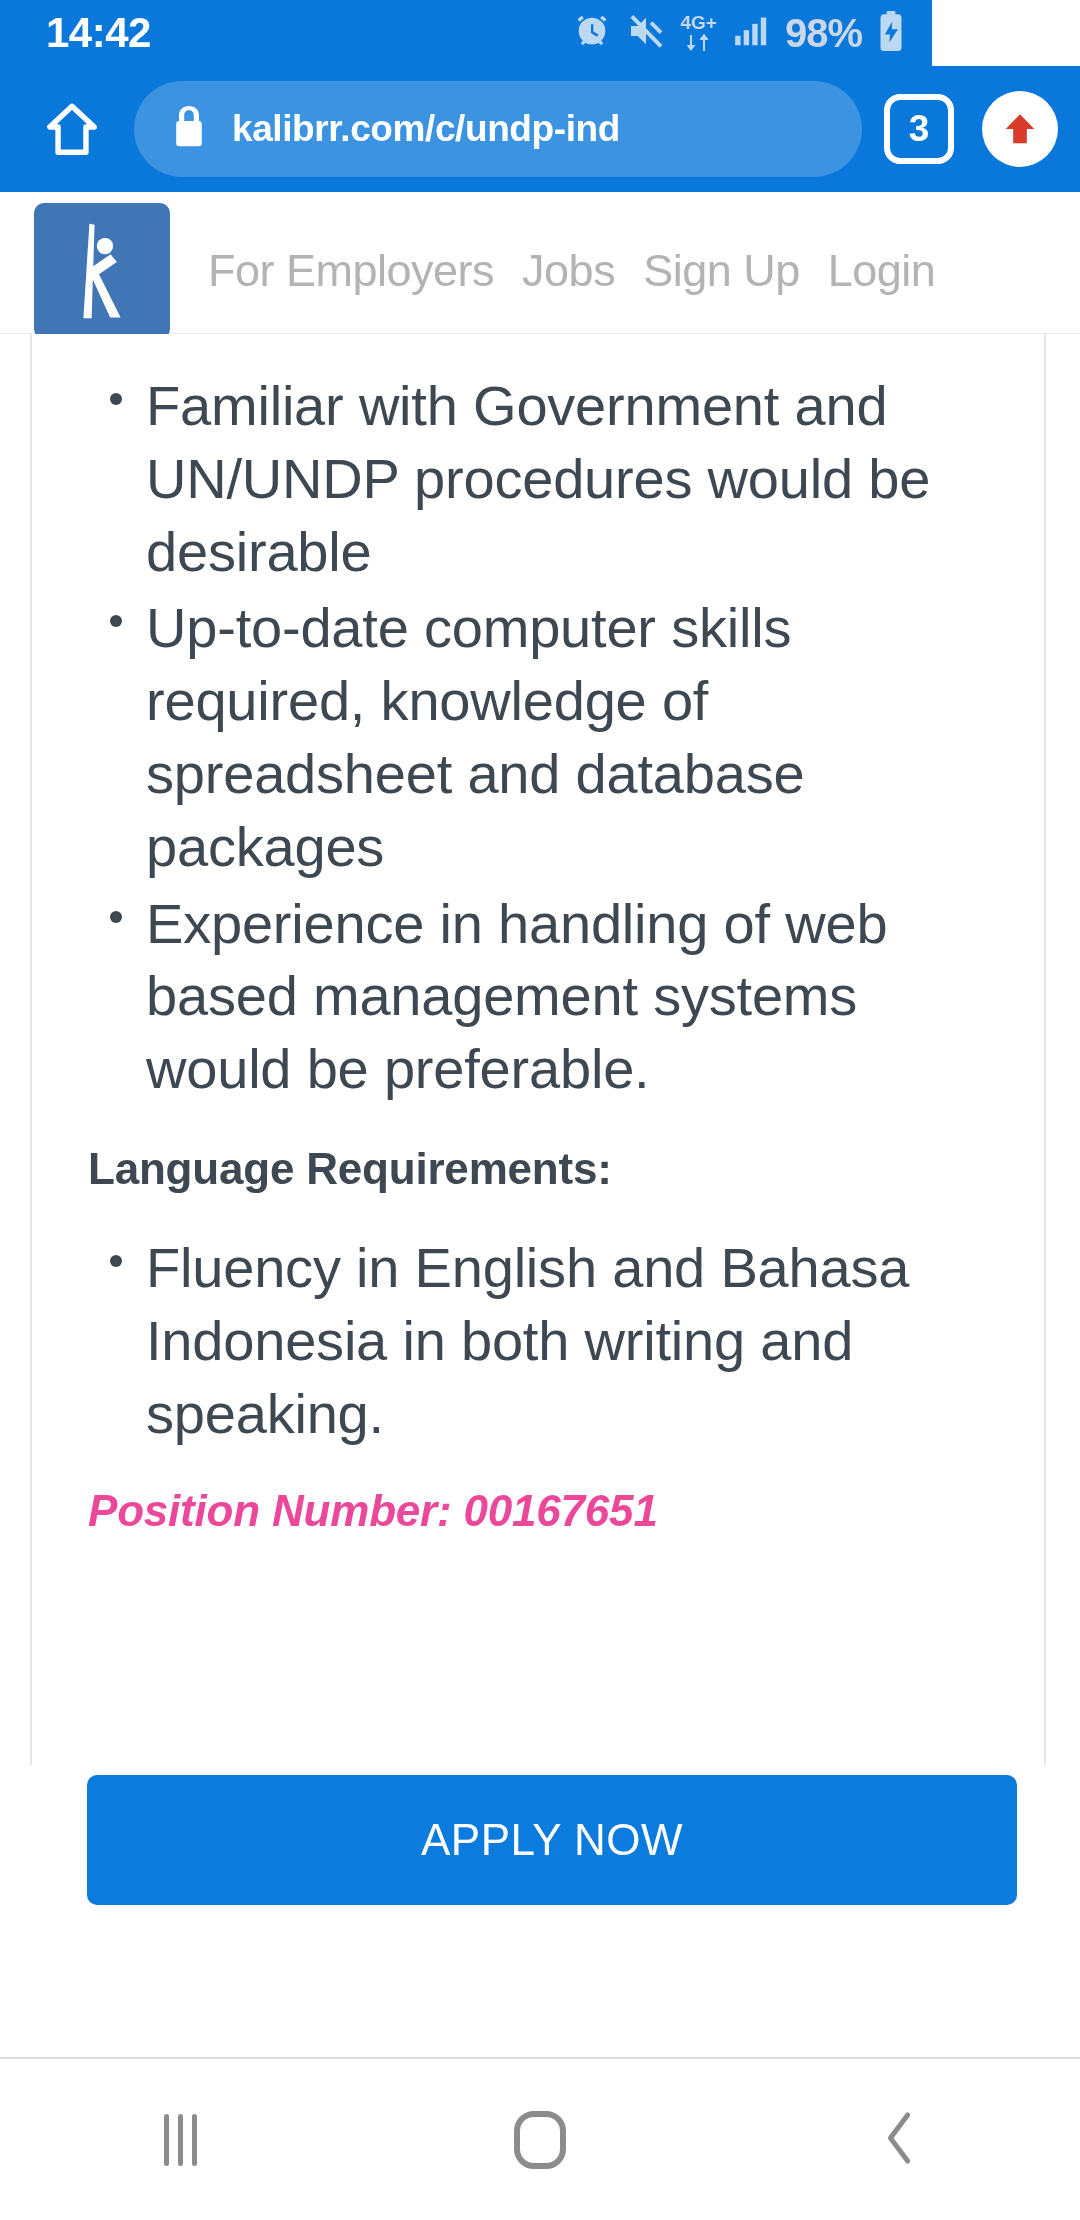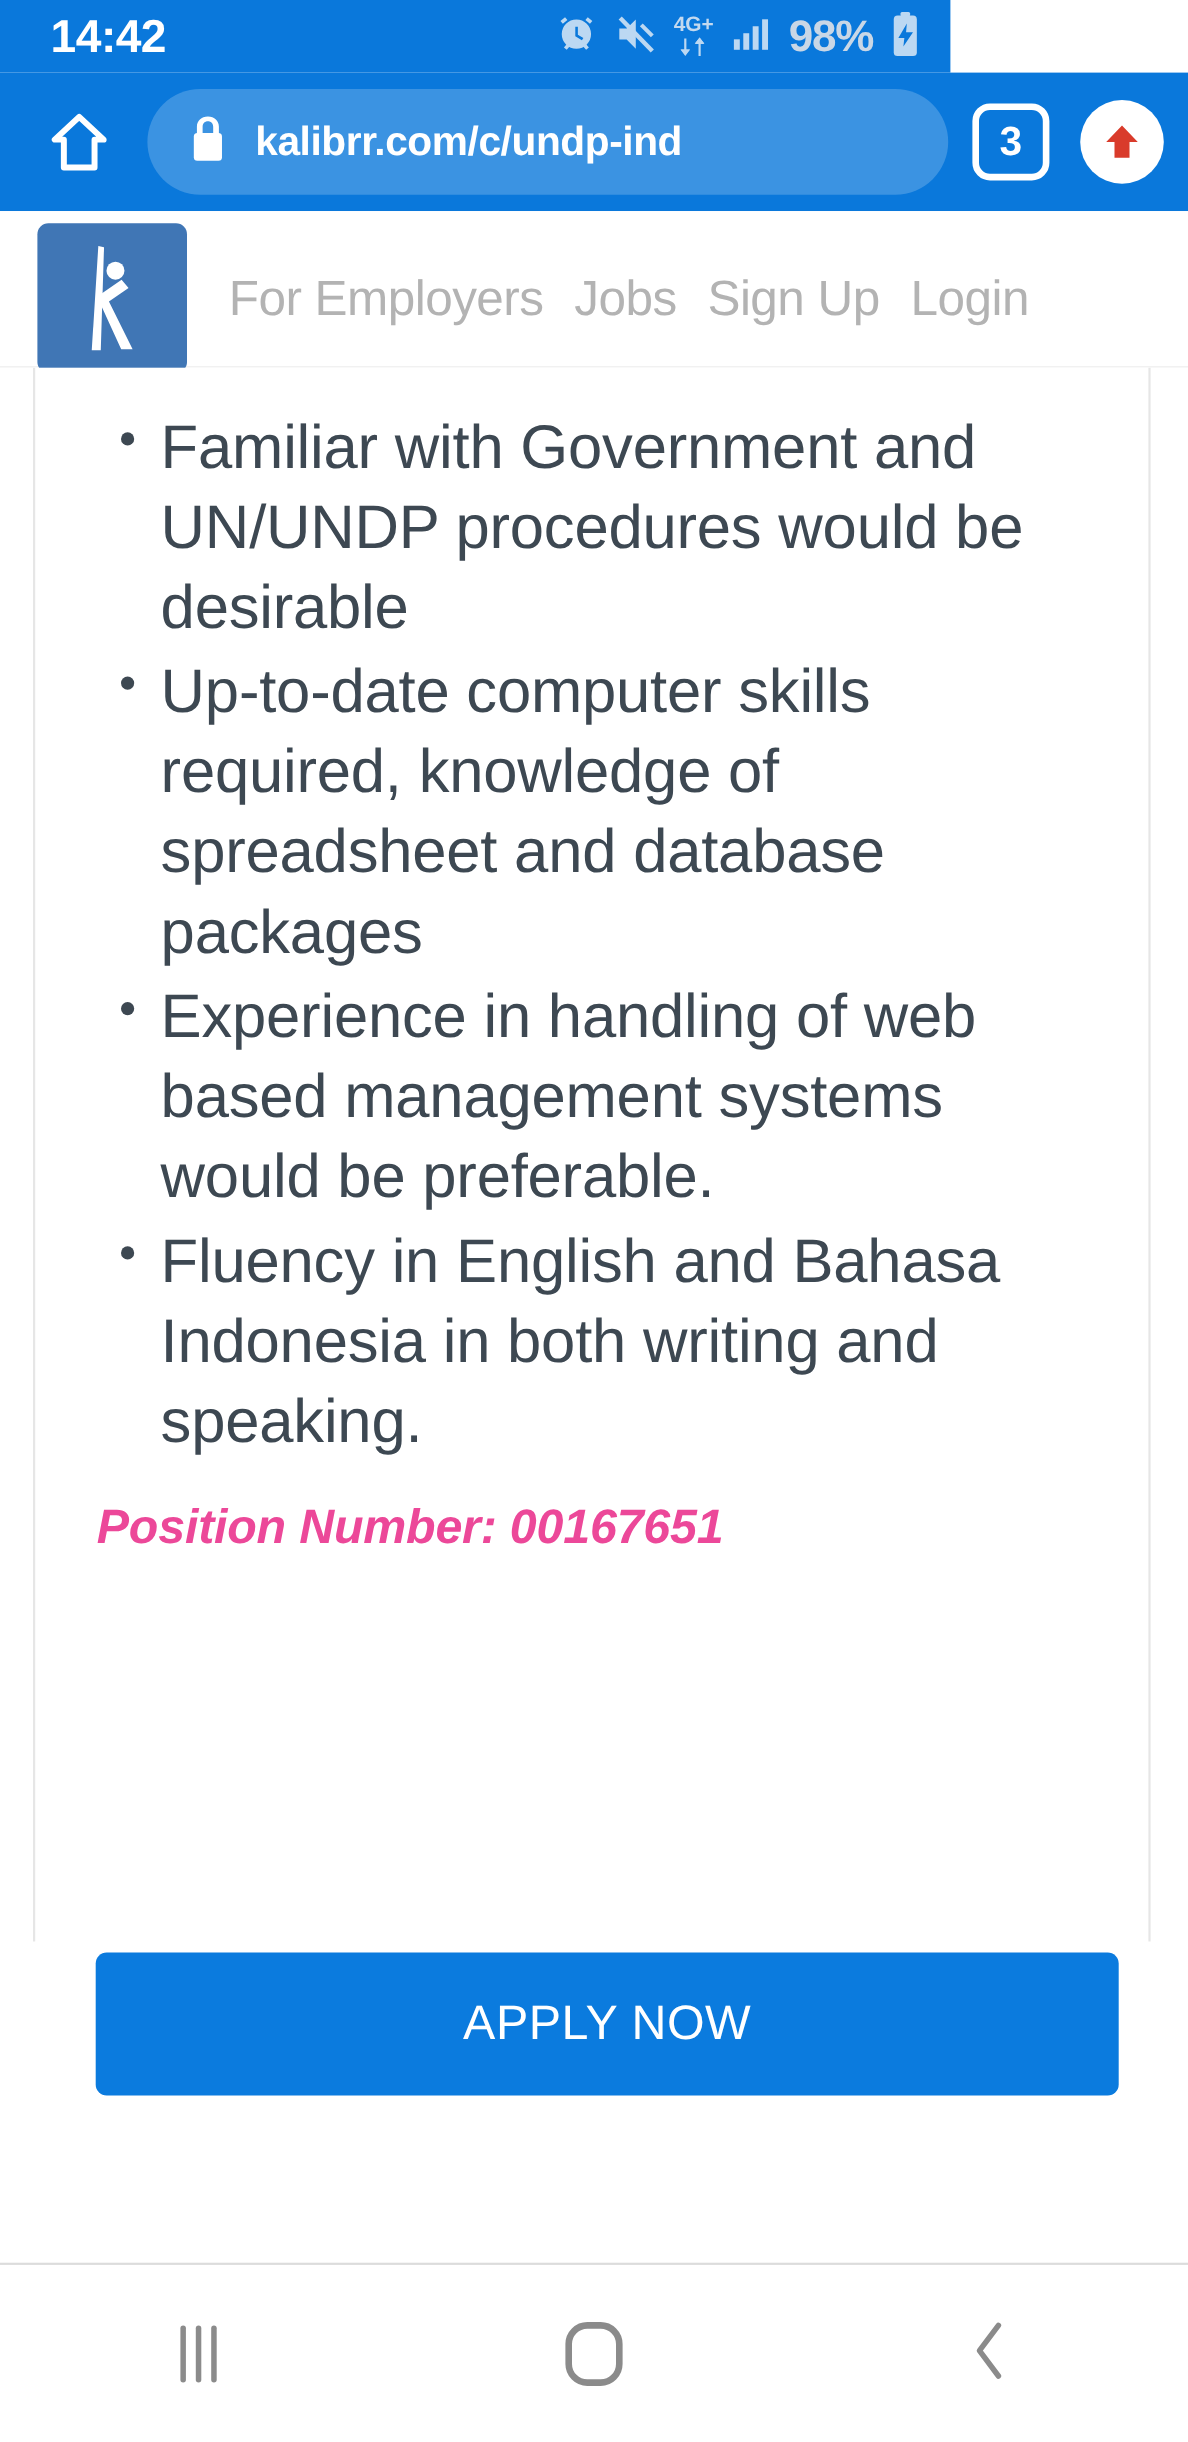--- a/index.html
+++ b/index.html
@@ -6,21 +6,21 @@
   html, body {
     width: 1080px; height: 2220px;
     background: #ffffff;
     font-family: "Liberation Sans", sans-serif;
     overflow: hidden;
   }
 
   
   .status-bar {
     position: absolute; top: 0; left: 0;
-    width: 864px; height: 66px;
+    width: 932px; height: 66px;
     background: #0A78DB;
     display: flex; align-items: center;
     padding: 0 26px 0 46px;
   }
   .status-clock {
     color: #ffffff;
     font-size: 42px;
     font-weight: 700;
     letter-spacing: -0.5px;
     line-height: 1;
@@ -332,20 +332,21 @@
     <div class="article">
 
       <div class="list-gap"></div>
 
       <ul class="req-list">
         <li>Familiar with Government and UN/UNDP procedures would be desirable</li>
         <li>Up-to-date computer skills required, knowledge of spreadsheet and database packages</li>
         <li>Experience in handling of web based management systems would be preferable.</li>
       </ul>
 
+      <div class="section-title">Language Requirements:</div>
 
       <ul class="req-list">
         <li>Fluency in English and Bahasa Indonesia in both writing and speaking.</li>
       </ul>
 
       <div class="position-line">Position Number: 00167651</div>
     </div>
   </div>
 
   <div class="apply-zone">

